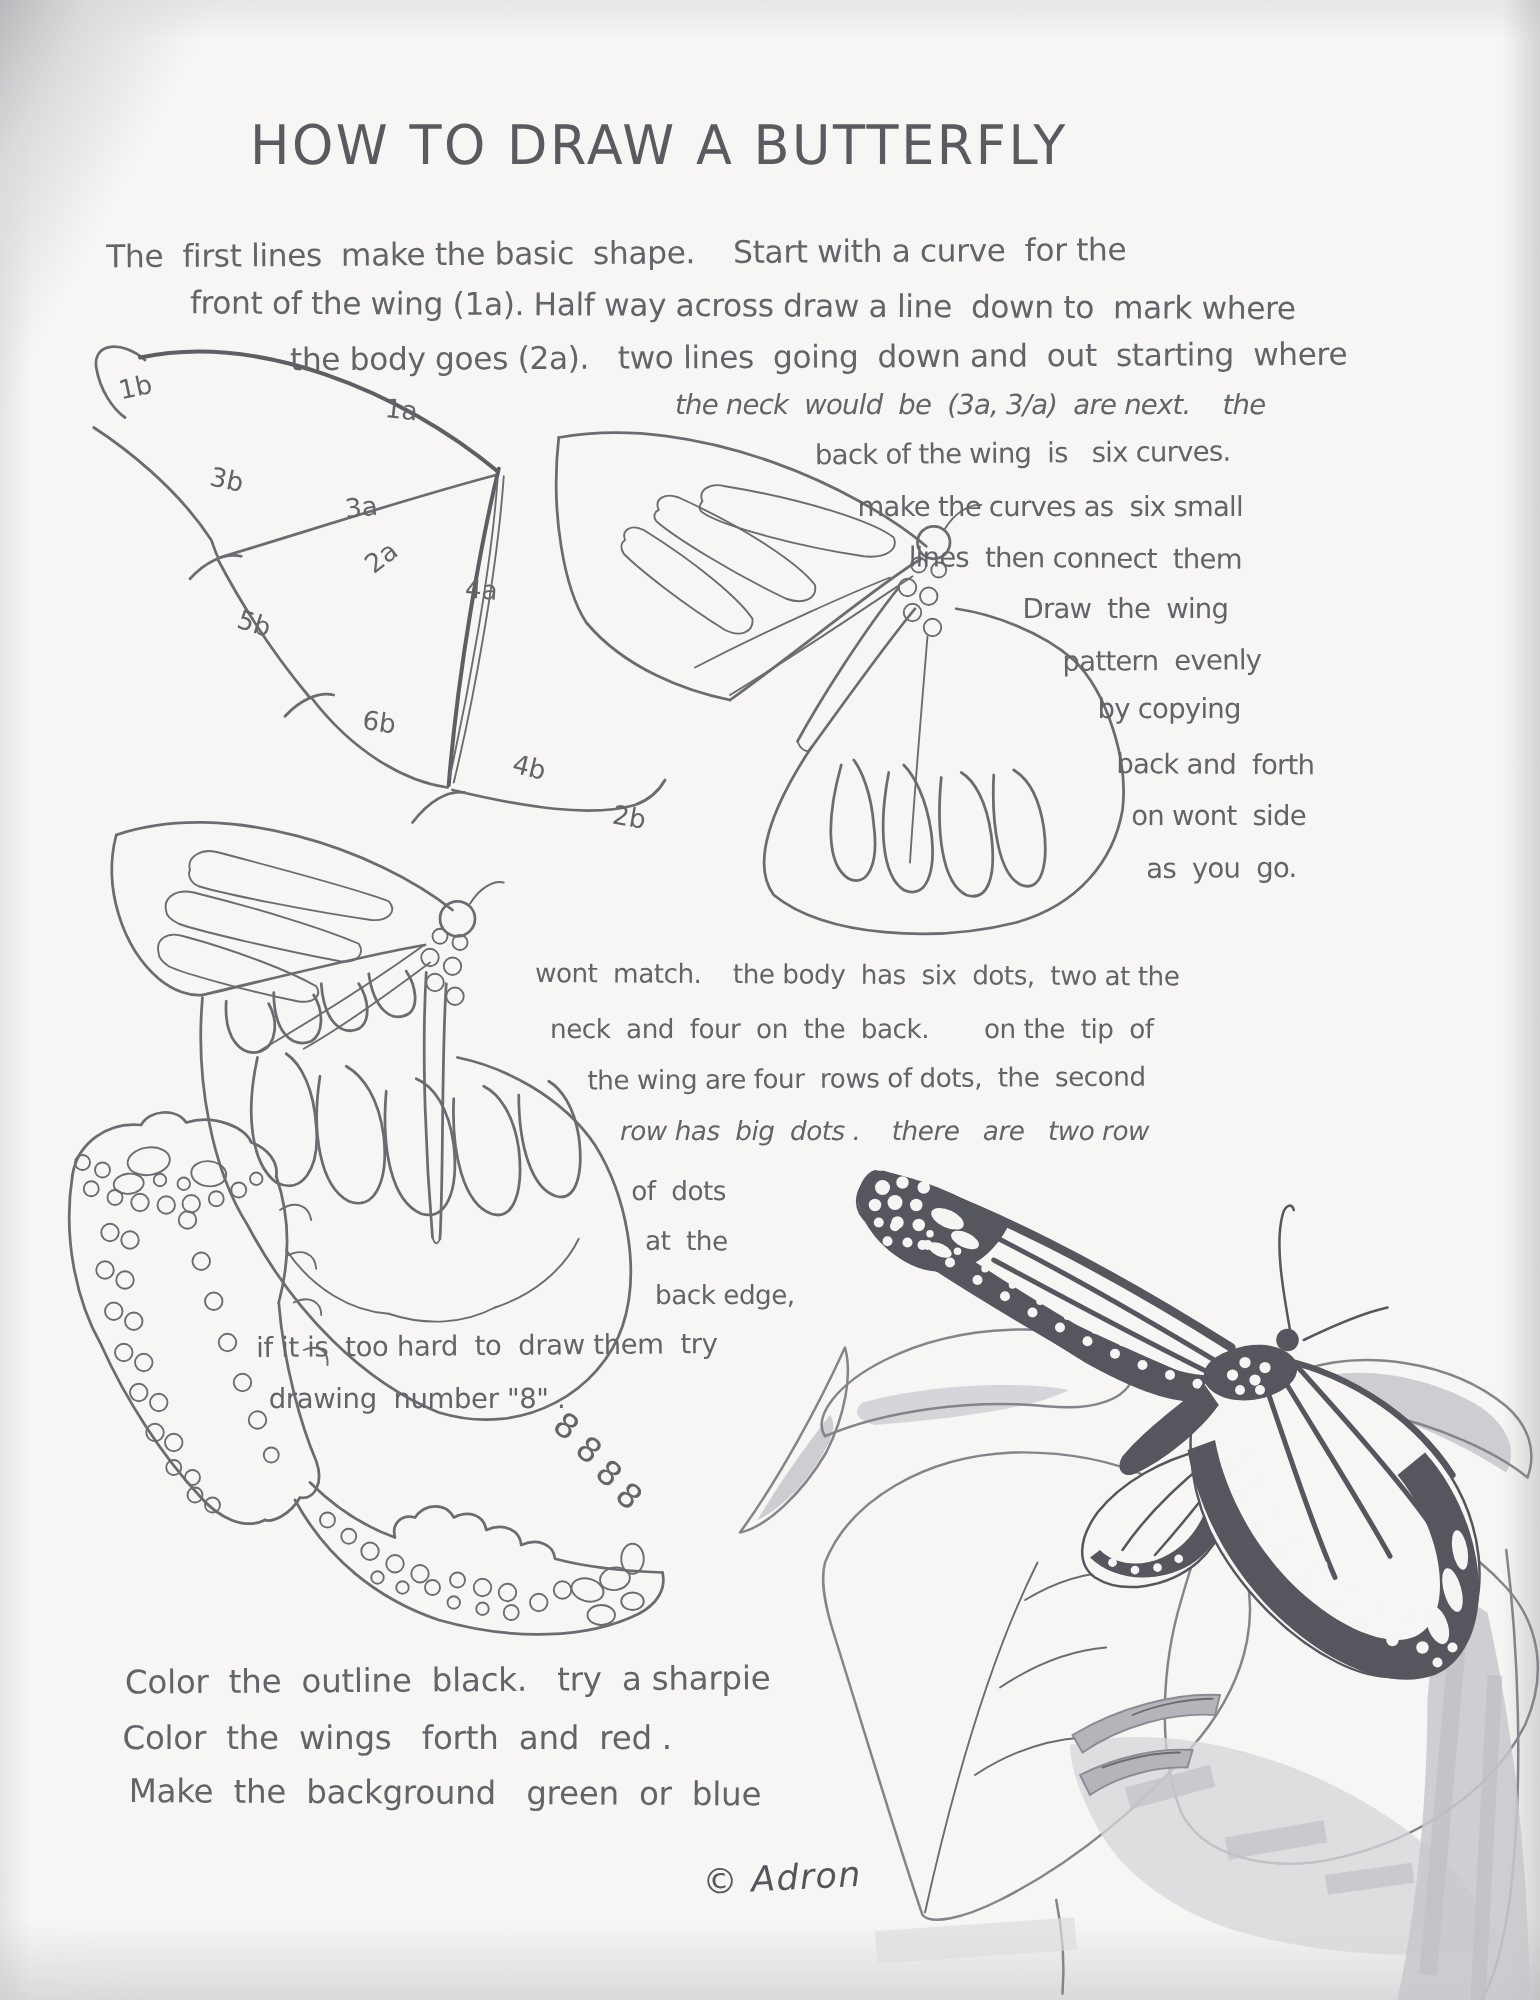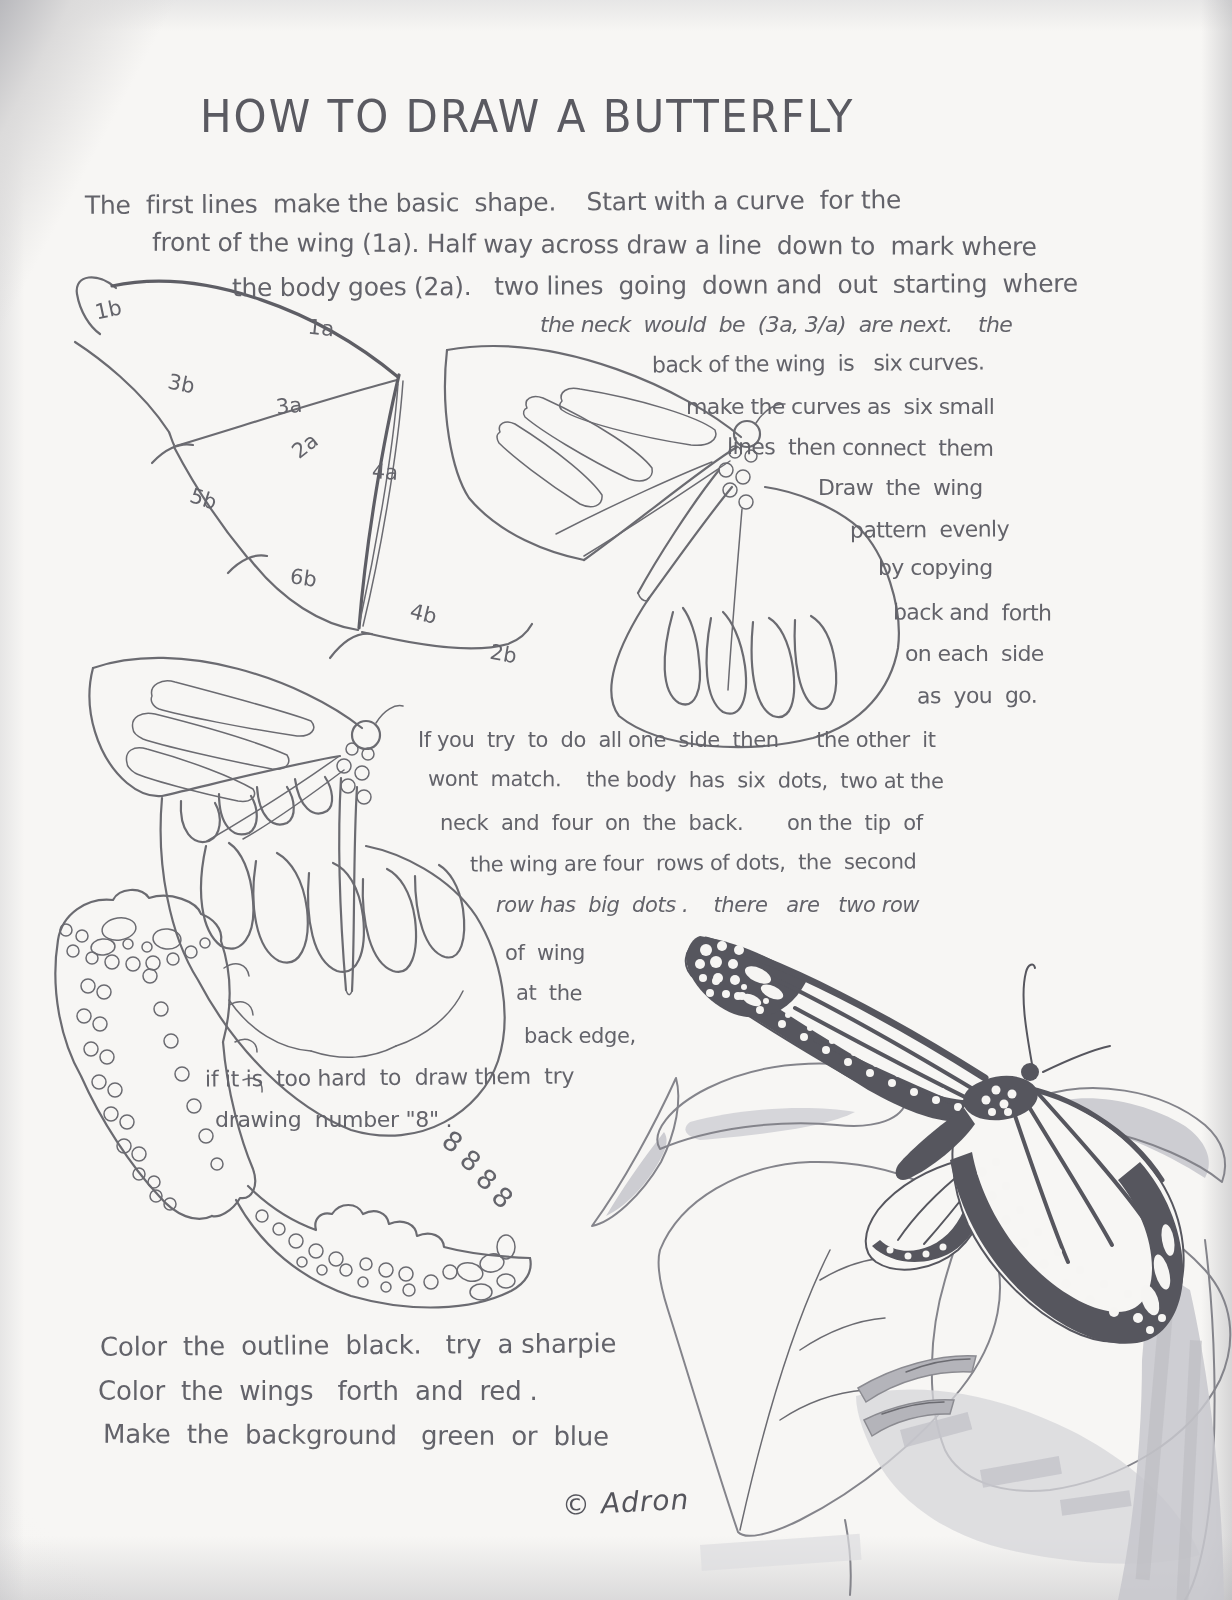--- a/index.html
+++ b/index.html
@@ -336,29 +336,28 @@
   <div class="hand t-intro" style="left:232px;top:271px;transform:rotate(-0.3deg);">the body goes (2a).   two lines  going  down and  out  starting  where</div>
 
   <div class="hand t-right" style="left:540px;top:312px;font-style:italic;">the neck  would  be  (3a, 3/a)  are next.    the</div>
   <div class="hand t-right" style="left:652px;top:351px;transform:rotate(-0.5deg);">back of the wing  is   six curves.</div>
   <div class="hand t-right" style="left:686px;top:394px;">make the curves as  six small</div>
   <div class="hand t-right" style="left:727px;top:435px;transform:rotate(0.4deg);">lines  then connect  them</div>
   <div class="hand t-right" style="left:818px;top:475px;">Draw  the  wing</div>
   <div class="hand t-right" style="left:850px;top:517px;transform:rotate(-0.5deg);">pattern  evenly</div>
   <div class="hand t-right" style="left:878px;top:555px;">by copying</div>
   <div class="hand t-right" style="left:893px;top:600px;transform:rotate(0.4deg);">back and  forth</div>
-  <div class="hand t-right" style="left:905px;top:641px;">on each  side</div>
+  <div class="hand t-right" style="left:905px;top:641px;">on wont  side</div>
   <div class="hand t-right" style="left:917px;top:683px;transform:rotate(-0.4deg);">as  you  go.</div>
 
-  <div class="hand t-mid" style="left:418px;top:728px;">If you  try  to  do  all one  side  then      the other  it</div>
   <div class="hand t-mid" style="left:428px;top:768px;transform:rotate(0.3deg);">wont  match.    the body  has  six  dots,  two at the</div>
   <div class="hand t-mid" style="left:440px;top:811px;">neck  and  four  on  the  back.       on the  tip  of</div>
   <div class="hand t-mid" style="left:470px;top:851px;transform:rotate(-0.4deg);">the wing are four  rows of dots,  the  second</div>
   <div class="hand t-mid" style="left:496px;top:893px;font-style:italic;">row has  big  dots .    there   are   two row</div>
-  <div class="hand t-mid" style="left:505px;top:941px;">of  wing</div>
+  <div class="hand t-mid" style="left:505px;top:941px;">of  dots</div>
   <div class="hand t-mid" style="left:516px;top:981px;transform:rotate(0.4deg);">at  the</div>
   <div class="hand t-mid" style="left:524px;top:1024px;text-align:right;">back edge,</div>
 
   <div class="hand t-step4" style="left:205px;top:1065px;transform:rotate(-0.5deg);">if it is  too hard  to  draw them  try</div>
   <div class="hand t-step4" style="left:215px;top:1107px;">drawing  number "8" .</div>
 
   <span class="eight" style="left:444px;top:1126px;transform:rotate(36deg);">8</span>
   <span class="eight" style="left:462px;top:1145px;transform:rotate(38deg);">8</span>
   <span class="eight" style="left:478px;top:1164px;transform:rotate(40deg);">8</span>
   <span class="eight" style="left:494px;top:1182px;transform:rotate(42deg);">8</span>

